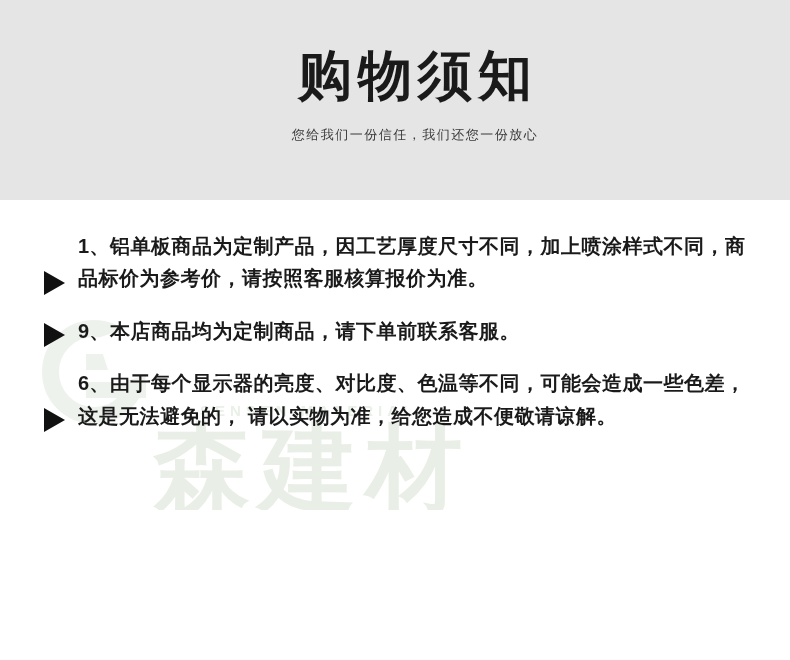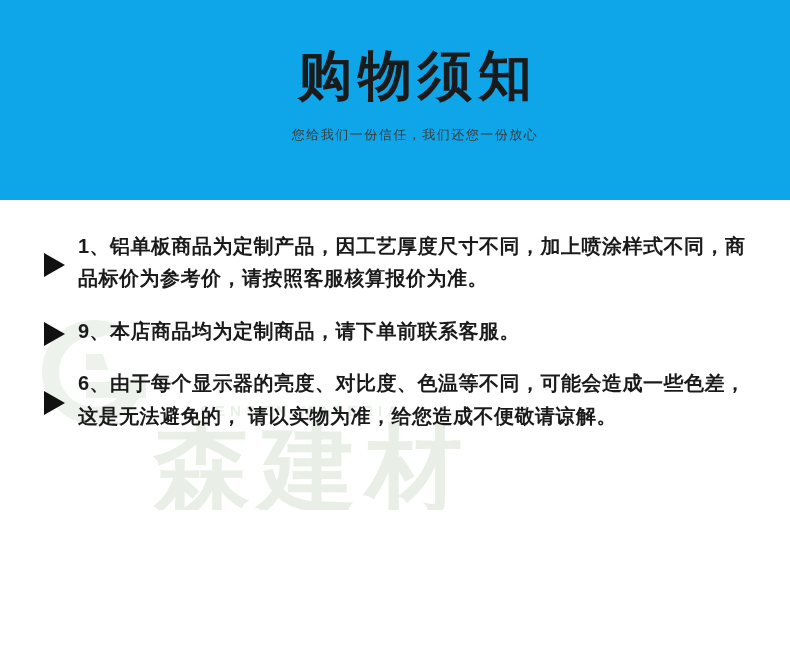--- a/index.html
+++ b/index.html
@@ -19,21 +19,21 @@
     height: 660px;
     background: #ffffff;
     overflow: hidden;
   }
 
   
   .header {
     position: relative;
     width: 790px;
     height: 200px;
-    background: #0ea5e9;
+    background: #e5e5e5;
     display: flex;
     flex-direction: column;
     align-items: center;
     justify-content: center;
     box-sizing: border-box;
     padding-bottom: 12px;
     padding-left: 40px;
   }
   .header-title {
     font-size: 54px;
@@ -129,21 +129,21 @@
 
   
   .notes {
     position: relative;
     z-index: 2;
     padding: 30px 44px 0 44px;
     box-sizing: border-box;
   }
   .note-item {
     display: flex;
-    align-items: center;
+    align-items: flex-end;
     margin-bottom: 20px;
   }
   .bullet-icon {
     flex: 0 0 auto;
     width: 28px;
     margin-top: 6px;
     margin-right: 6px;
   }
   .bullet-icon .tri {
     width: 0;

